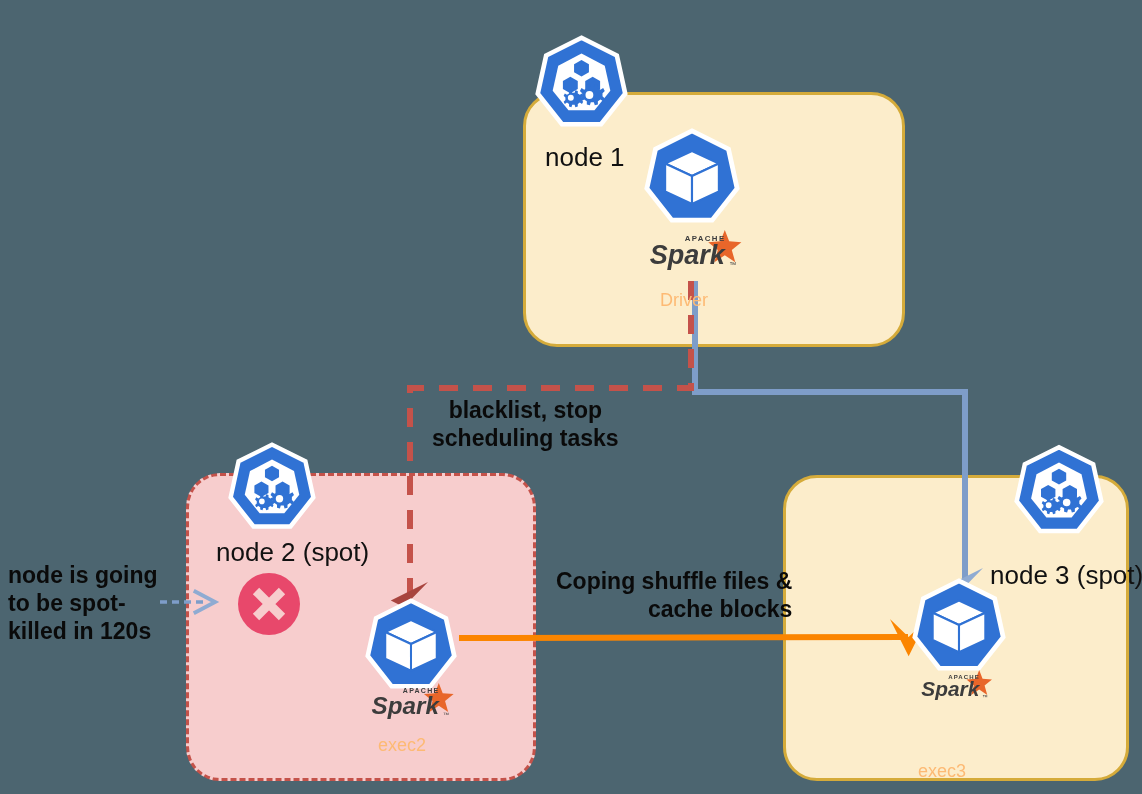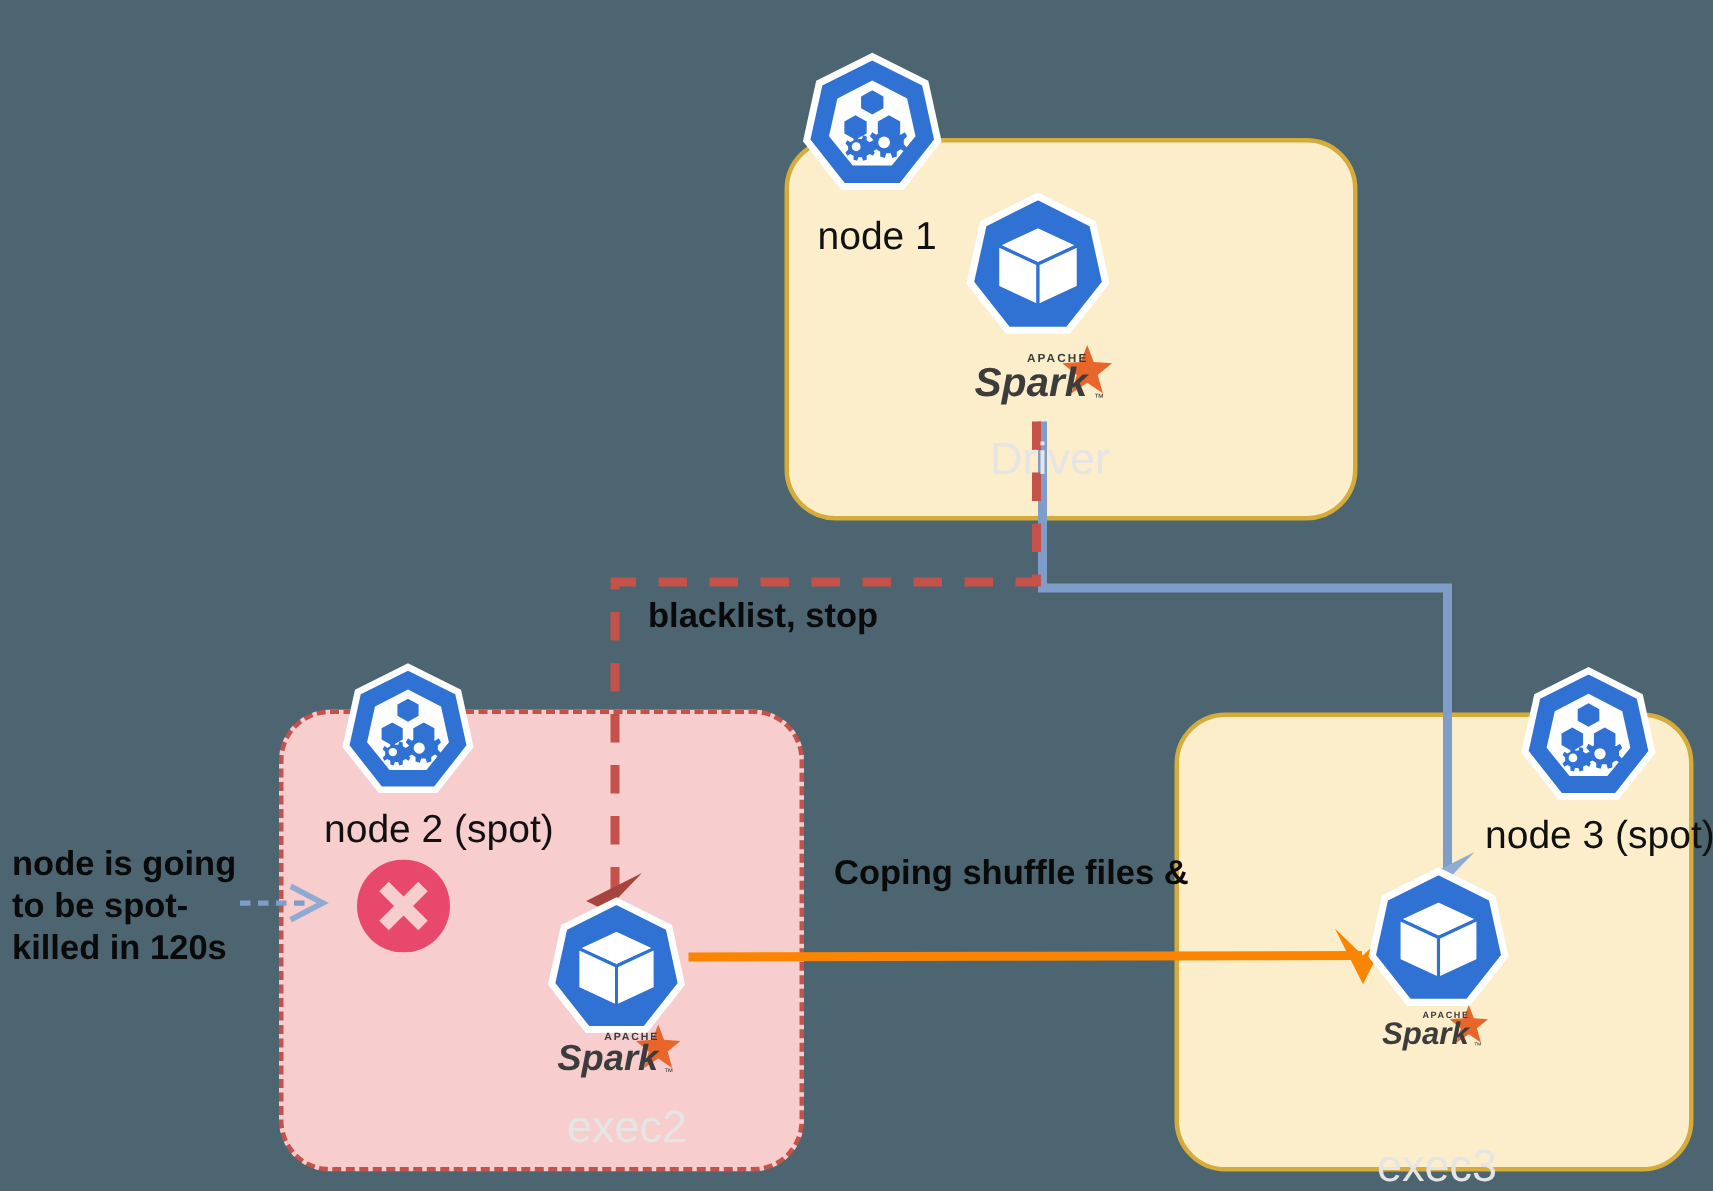--- a/index.html
+++ b/index.html
@@ -21,23 +21,23 @@
   #node3-box{left:783px;top:475px;width:346px;height:306px;}
 
   
   .node-label{
     position:absolute;color:#111;font-size:26px;
     font-family:"Liberation Sans", sans-serif;
     white-space:nowrap;
   }
   #node1-label{left:545px;top:142px;}
   #node2-label{left:216px;top:537px;}
-  #node3-label{left:990px;top:541px;}
+  #node3-label{left:990px;top:560px;}
   .exec-label{
-    position:absolute;color:#e5e5e5;font-size:30px;white-space:nowrap;
+    position:absolute;color:#fdba74;font-size:18px;white-space:nowrap;
   }
   #driver-label{left:660px;top:290px;}
   #exec2-label{left:378px;top:735px;}
   #exec3-label{left:918px;top:761px;}
 
   
   .anno{
     position:absolute;color:#0a0a0a;font-size:23px;font-weight:bold;
     line-height:1.22;text-align:right;white-space:nowrap;
   }
@@ -211,21 +211,23 @@
       <polygon points="88,2 93,15 107,16 96,25 100,39 88,31 76,39 80,25 69,16 83,15" fill="#e8662a"></polygon>
       <text x="42" y="15" font-family="'Liberation Sans',sans-serif" font-size="9" font-weight="bold" fill="#3c3c3c" letter-spacing="1.6">APACHE</text>
       <text x="2" y="41" font-family="'Liberation Sans',sans-serif" font-size="31" font-weight="bold" font-style="italic" fill="#3c3c3c">Spark</text>
       <text x="93" y="45" font-family="'Liberation Sans',sans-serif" font-size="8" fill="#3c3c3c">™</text>
     </svg>
   </div>
   <div class="exec-label" id="exec3-label">exec3</div>
 
   <div class="anno" id="anno-blacklist">
     <div>blacklist, stop</div>
+    <div>scheduling tasks</div>
   </div>
 
   <div class="anno" id="anno-copy">
     <div>Coping shuffle files &amp;</div>
+    <div>cache blocks</div>
   </div>
 
   <div class="anno" id="anno-spotkill">node is going to be spot-killed in 120s</div>
 
 </div>
 
 </body></html>

